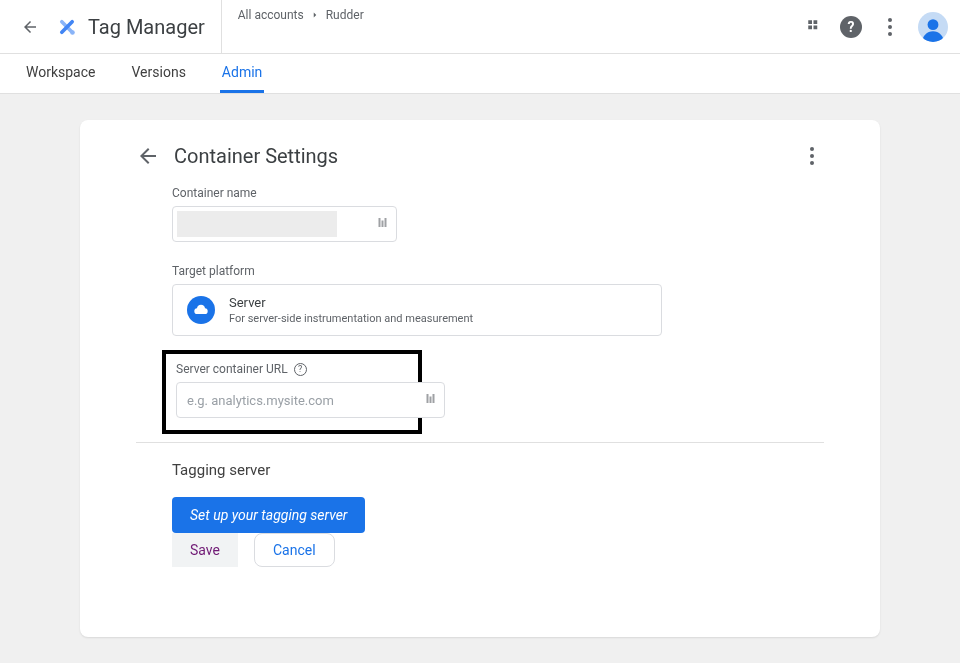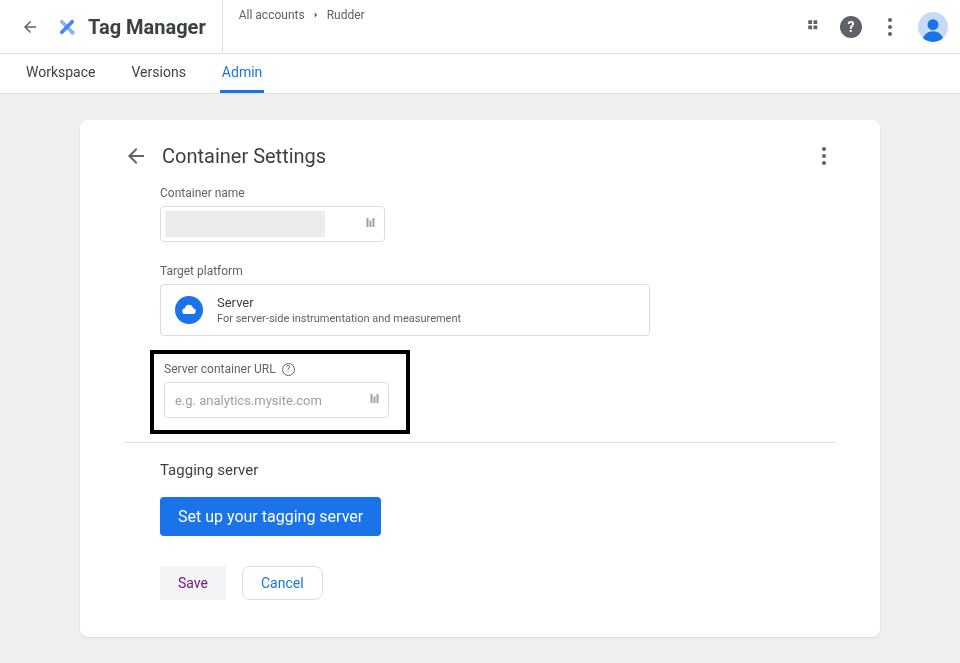--- a/index.html
+++ b/index.html
@@ -38,21 +38,21 @@
       border-right: 1px solid #e0e0e0;
       height: 100%;
     }
     .gtm-logo {
       width: 22px;
       height: 22px;
     }
     .app-title {
       font-size: 20px;
       color: #3c4043;
-      font-weight: 700;
+      font-weight: 400;
     }
     .breadcrumb {
       display: flex;
       align-items: center;
       gap: 6px;
       font-size: 12px;
       color: #5f6368;
       margin-left: 16px;
       margin-bottom: 24px;
     }
@@ -134,21 +134,21 @@
       height: calc(100% - 94px);
       padding: 26px 0;
       display: flex;
       justify-content: center;
     }
     .card {
       width: 800px;
       background: #fff;
       border-radius: 8px;
       box-shadow: 0 1px 2px rgba(0,0,0,0.1);
-      padding: 24px 44px 30px;
+      padding: 24px 56px 30px;
     }
     .card-header {
       display: flex;
       align-items: center;
       gap: 14px;
       margin-bottom: 18px;
     }
     .card-back {
       width: 24px;
       height: 24px;
@@ -250,41 +250,41 @@
     }
     .highlight-box {
       border: 4px solid #000;
       padding: 8px 10px 12px;
       margin-left: -10px;
       width: 260px;
       margin-bottom: 8px;
     }
     .highlight-box .input-wrap {
       margin-bottom: 0;
-      width: 225px;
+      width: 269px;
     }
     .divider {
       border: none;
       border-top: 1px solid #e0e0e0;
       margin: 0 0 18px;
     }
     .section-title {
       font-size: 15px;
       color: #404040;
       margin-bottom: 18px;
     }
     .primary-btn {
       background: #1a73e8;
       color: #fff;
       border: none;
       border-radius: 4px;
       padding: 10px 18px;
-      font-size: 16px;
-      cursor: pointer;
-      margin-bottom: 30px;
+      font-size: 14px;
+      cursor: pointer;
+      font-style: italic;
     }
     .action-row {
       display: flex;
       gap: 16px;
     }
     .save-btn {
       background: #f1f3f4;
       color: #701a75;
       border: none;
       border-radius: 0;

